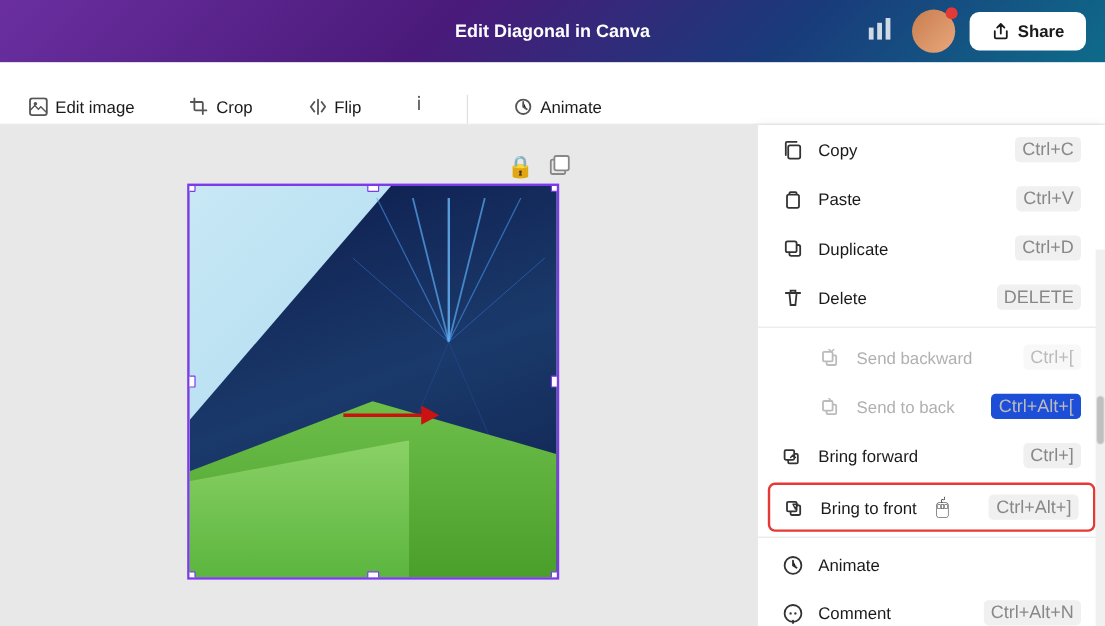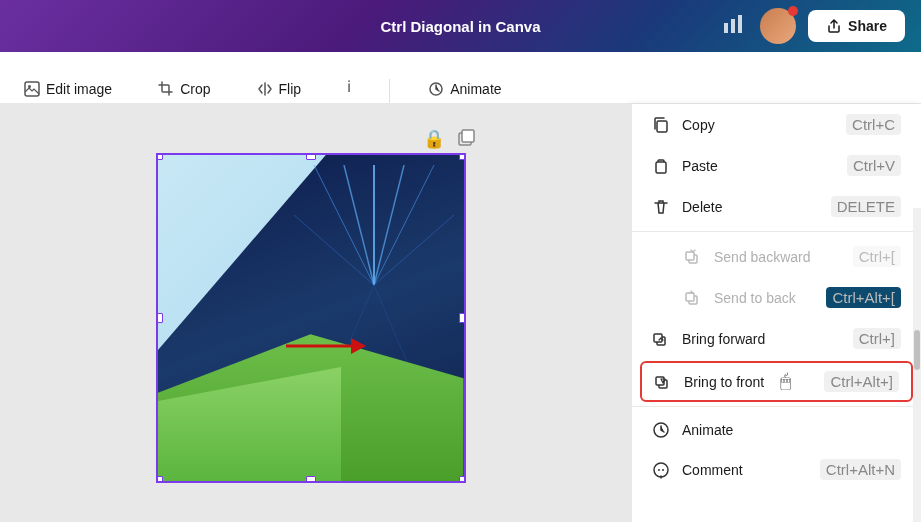--- a/index.html
+++ b/index.html
@@ -272,21 +272,21 @@
       display: inline-block;
       font-size: 18px;
       margin-left: 4px;
     }
   </style>
 </head>
 <body>
 
 <div class="topbar">
   <div style="width:80px"></div>
-  <div class="topbar-center">Ctrl Diagonal in Canva</div>
+  <div class="topbar-center">Edit Diagonal in Canva</div>
   <div class="topbar-right">
     <span class="analytics-icon">
       <svg width="22" height="22" viewBox="0 0 22 22" fill="none">
         <rect x="2" y="10" width="4" height="10" fill="white" opacity="0.8"></rect>
         <rect x="9" y="6" width="4" height="14" fill="white" opacity="0.8"></rect>
         <rect x="16" y="2" width="4" height="18" fill="white" opacity="0.8"></rect>
       </svg>
     </span>
     <div class="avatar">
       <div class="avatar-dot"></div>
@@ -410,20 +410,32 @@
           <svg width="18" height="18" viewBox="0 0 18 18">
             <rect x="4" y="5" width="10" height="11" rx="1.5" stroke="#333" stroke-width="1.5" fill="none"></rect>
             <path d="M6 5V4a1 1 0 011-1h4a1 1 0 011 1v1" stroke="#333" stroke-width="1.5" fill="none"></path>
           </svg>
         </span>
         <span class="menu-item-label">Paste</span>
       </div>
       <span class="menu-shortcut">Ctrl+V</span>
     </div>
 
+    <div class="menu-item">
+      <div class="menu-item-left">
+        <span class="menu-item-icon">
+          <svg width="18" height="18" viewBox="0 0 18 18">
+            <rect x="6" y="6" width="9" height="9" rx="1.5" stroke="#333" stroke-width="1.5" fill="none"></rect>
+            <rect x="3" y="3" width="9" height="9" rx="1.5" stroke="#333" stroke-width="1.5" fill="white"></rect>
+          </svg>
+        </span>
+        <span class="menu-item-label">Duplicate</span>
+      </div>
+      <span class="menu-shortcut">Ctrl+D</span>
+    </div>
 
     <div class="menu-item">
       <div class="menu-item-left">
         <span class="menu-item-icon">
           <svg width="18" height="18" viewBox="0 0 18 18">
             <path d="M3 5h12M7 5V3h4v2M6 5l1 10h4l1-10" stroke="#333" stroke-width="1.5" fill="none" stroke-linecap="round"></path>
           </svg>
         </span>
         <span class="menu-item-label">Delete</span>
       </div>
@@ -450,21 +462,21 @@
       <div class="menu-item-left">
         <span class="menu-item-icon">
           <svg width="18" height="18" viewBox="0 0 18 18">
             <rect x="5" y="7" width="8" height="8" rx="1" stroke="#bbb" stroke-width="1.5" fill="none"></rect>
             <rect x="2" y="4" width="8" height="8" rx="1" stroke="#bbb" stroke-width="1.5" fill="white"></rect>
             <path d="M9 4l-2-2M9 4h-4" stroke="#bbb" stroke-width="1.2" stroke-linecap="round"></path>
           </svg>
         </span>
         <span class="menu-item-label">Send to back</span>
       </div>
-      <span class="menu-shortcut" style="background:#0c4a6e;color:#bbb;">Ctrl+Alt+[</span>
+      <span class="menu-shortcut" style="background:#1d4ed8;color:#bbb;">Ctrl+Alt+[</span>
     </div>
 
     <div class="menu-item">
       <div class="menu-item-left">
         <span class="menu-item-icon">
           <svg width="18" height="18" viewBox="0 0 18 18">
             <rect x="5" y="7" width="8" height="8" rx="1" stroke="#333" stroke-width="1.5" fill="none"></rect>
             <rect x="2" y="4" width="8" height="8" rx="1" stroke="#333" stroke-width="1.5" fill="white"></rect>
             <path d="M9 8l-2 2M9 8l2 2" stroke="#333" stroke-width="1.2" stroke-linecap="round"></path>
           </svg>

